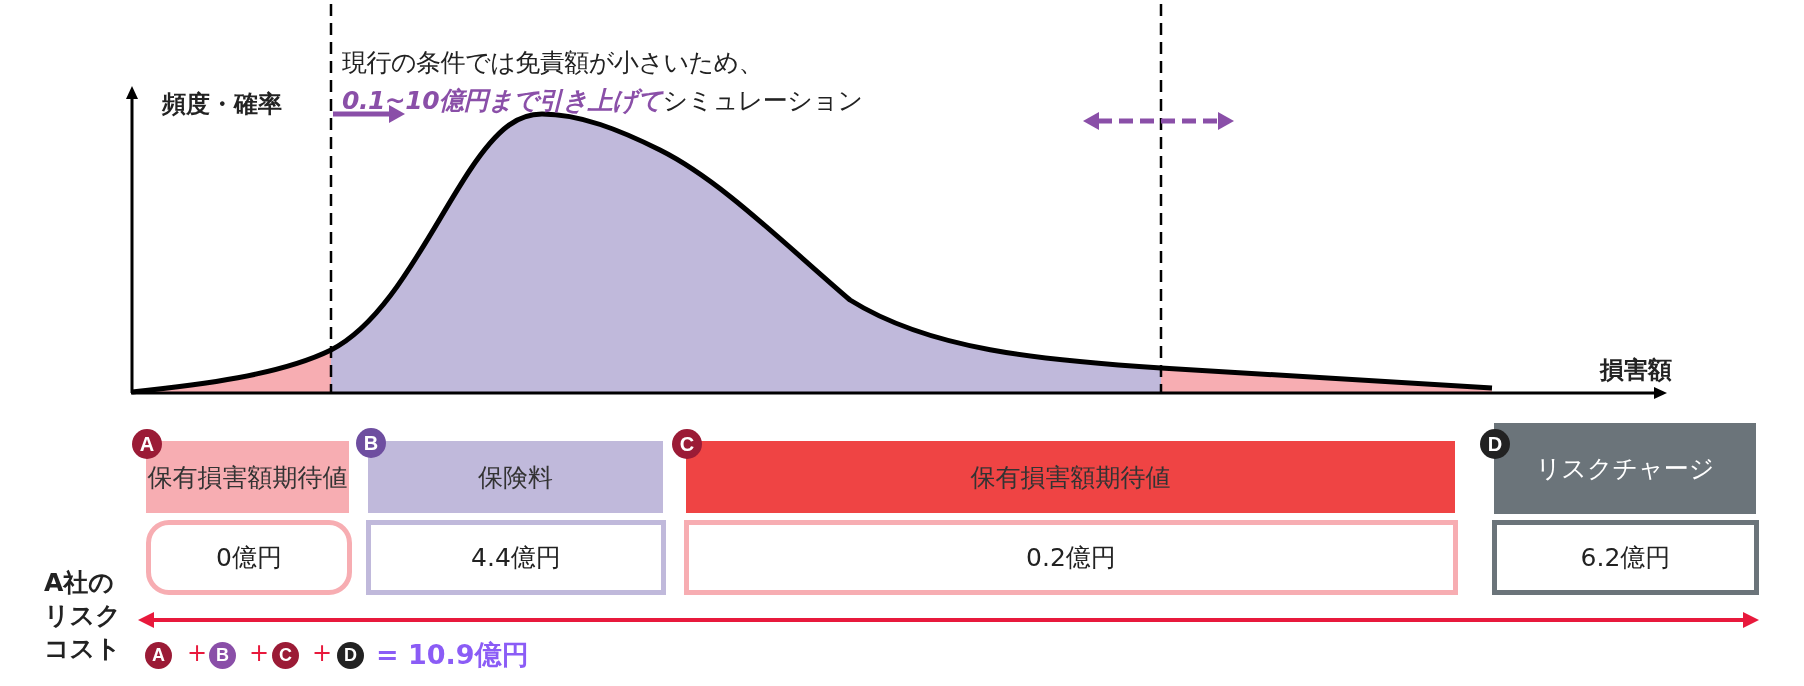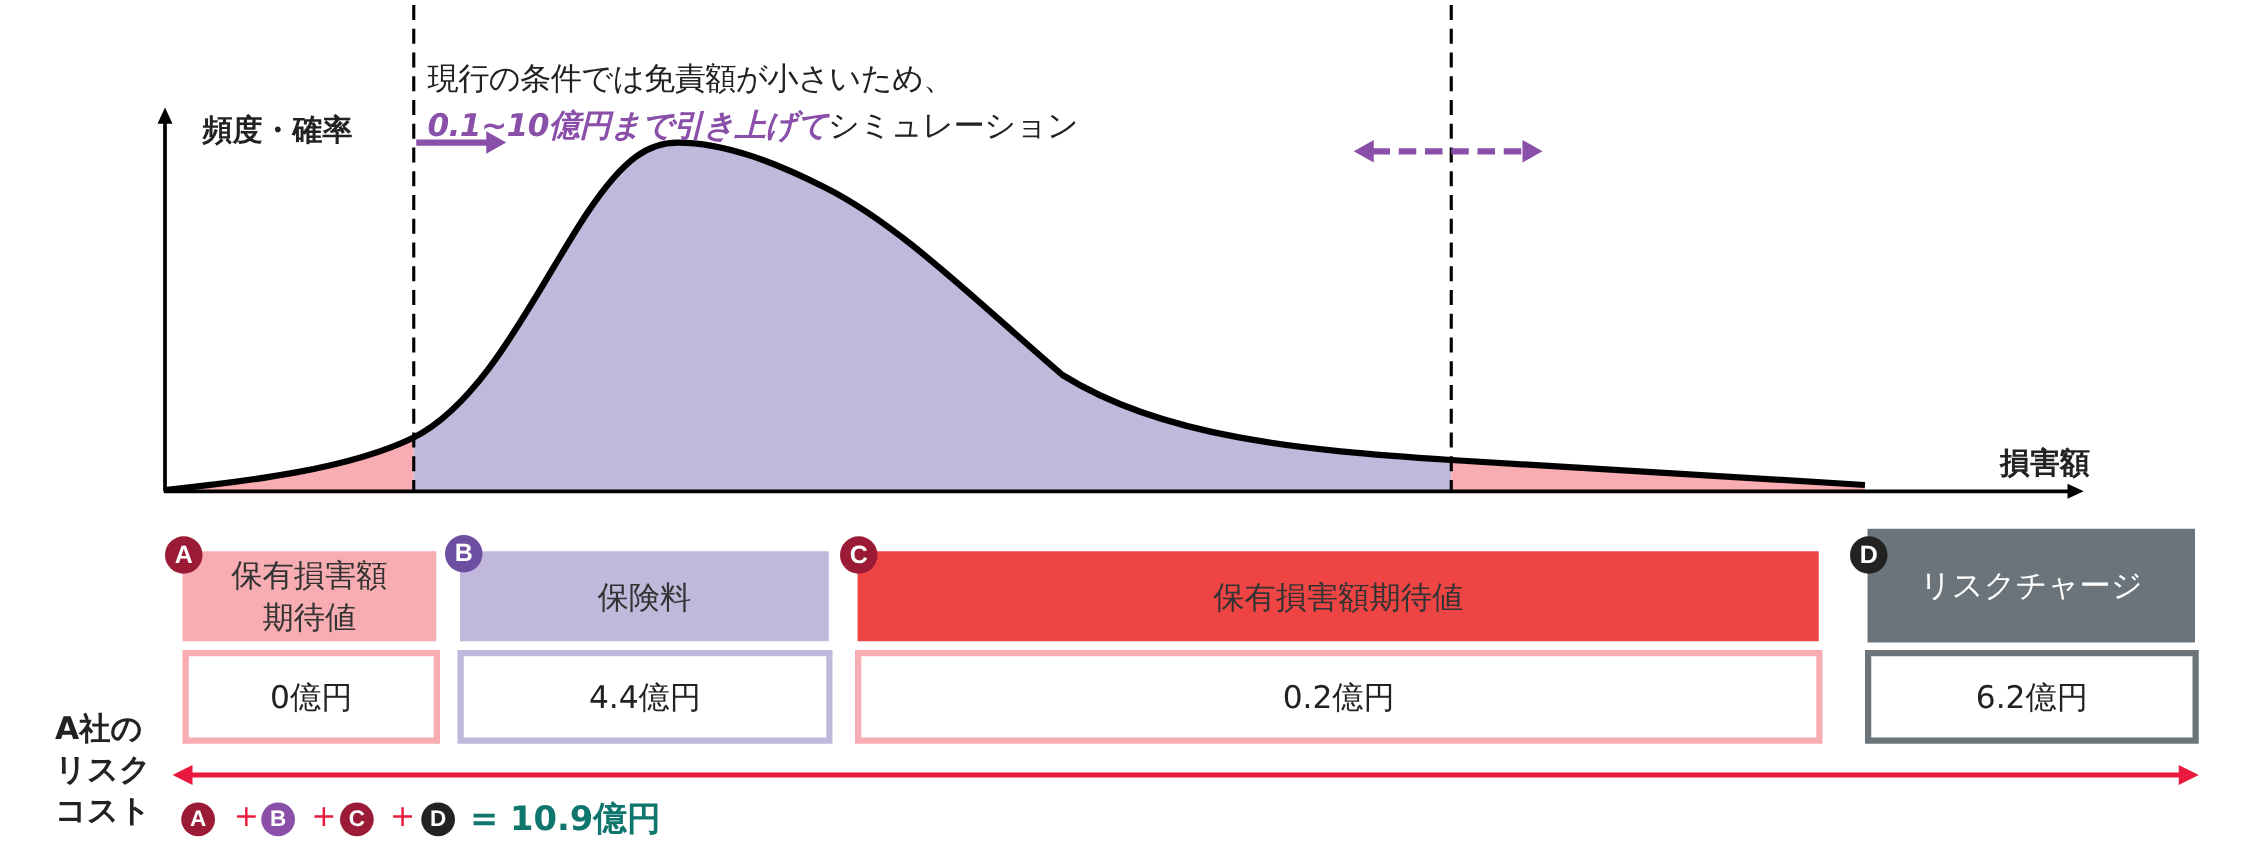--- a/index.html
+++ b/index.html
@@ -12,21 +12,21 @@
   .hdr { position:absolute; display:flex; align-items:center; justify-content:center; text-align:center;
          font-size:25px; line-height:33px; color:#333; }
   .val { position:absolute; box-sizing:border-box; background:#fff; display:flex; align-items:center; justify-content:center;
          font-size:25px; color:#222; border-width:5px; border-style:solid; }
   .badge { position:absolute; border-radius:50%; color:#fff; font-weight:bold; display:flex; align-items:center; justify-content:center;
            font-family:"Liberation Sans","DejaVu Sans",sans-serif; }
   .badge.big { width:30px; height:30px; font-size:20px; }
   .badge.small { width:27px; height:27px; font-size:18px; }
   .side-label { position:absolute; font-size:25px; font-weight:bold; line-height:33px; color:#222; }
   .plus { position:absolute; font-size:24px; color:#e8193c; }
-  .total { position:absolute; font-size:27px; font-weight:bold; color:#0f766e; white-space:nowrap; }
+  .total { position:absolute; font-size:27px; font-weight:bold; color:#8b5cf6; white-space:nowrap; }
 </style>
 </head>
 <body>
 
 <svg class="chart" width="1804" height="686" viewBox="0 0 1804 686">
 
   <path d="M132,392 C200,385 280,375 331,350 L331,392 Z" fill="#f7adb2"></path>
 
   <path d="M331,350 C390,320 430,230 470,170 C500,125 520,114 542,114 C580,114 620,130 660,150 C720,180 780,240 850,300 C930,350 1040,360 1161,368 L1161,392 L331,392 Z" fill="#c0b9db"></path>
 
@@ -58,25 +58,25 @@
 <div class="annot" style="left:342px; top:28px;margin-top:16px;">
   <div>現行の条件では免責額が小さいため、</div>
   <div><span class="hl">0.1~10億円まで引き上げて</span><span>シミュレーション</span></div>
 </div>
 <div class="annot" style="left:1170px; top:28px;">
 </div>
 
 <div class="axis-label" style="left:162px; top:88px;">頻度・確率</div>
 <div class="axis-label" style="left:1600px; top:354px;">損害額</div>
 
-<div class="hdr" style="left:146px; top:441px; width:203px; height:72px; background:#f7adb2; flex-direction:column;">
+<div class="hdr" style="left:146px; top:441px; width:203px; height:72px; background:#f7adb2; flex-direction:row;">
   <span>保有損害額</span>
   <span>期待値</span>
 </div>
-<div class="val" style="left:146px; top:520px; width:206px; height:75px; border-color:#f7adb2;">0億円</div>
+<div class="val" style="left:146px; top:520px; width:206px; height:75px; border-color:#f7adb2;border-radius:23px;">0億円</div>
 <div class="badge big" style="left:132px; top:429px; background:#9b1b36;">A</div>
 
 <div class="hdr" style="left:368px; top:441px; width:295px; height:72px; background:#c0b9db;">
   <span>保険料</span>
 </div>
 <div class="val" style="left:366px; top:520px; width:300px; height:75px; border-color:#c0b9db;">4.4億円</div>
 <div class="badge big" style="left:356px; top:428px; background:#6e4ea0;">B</div>
 
 <div class="hdr" style="left:686px; top:441px; width:769px; height:72px; background:#ef4444;">
   <span>保有損害額期待値</span>

